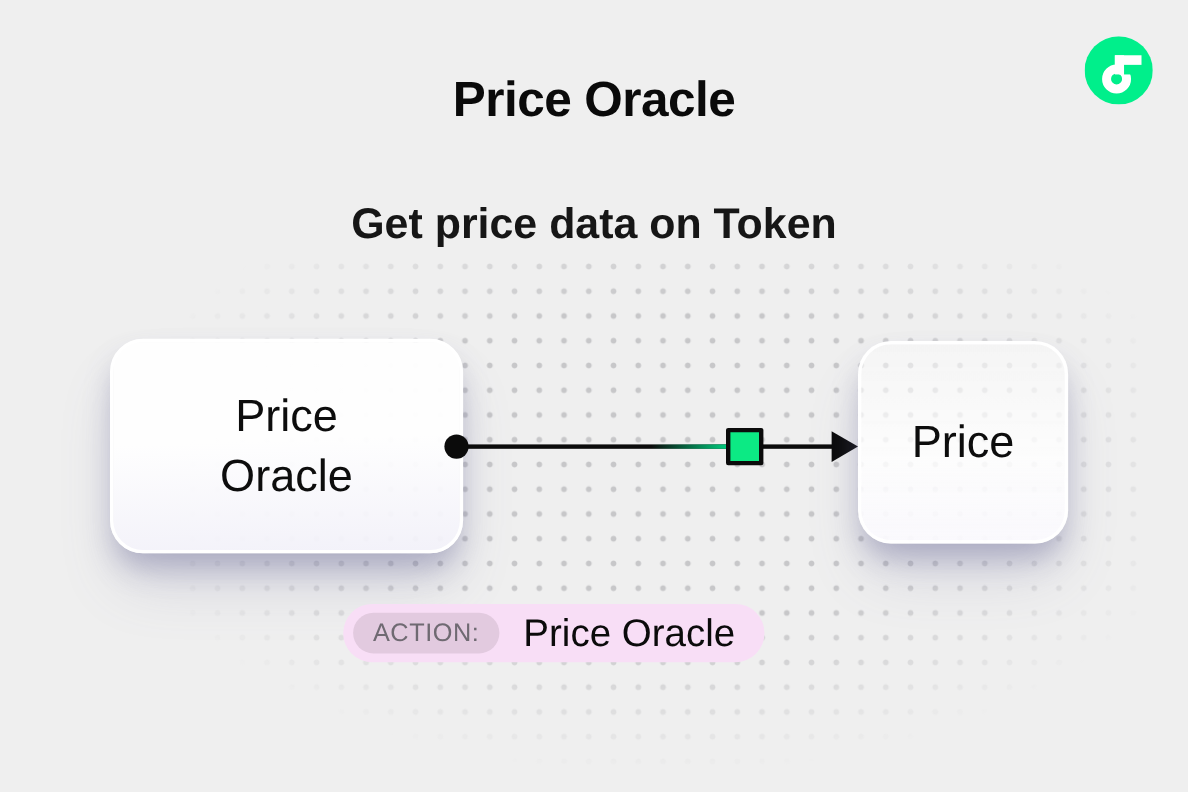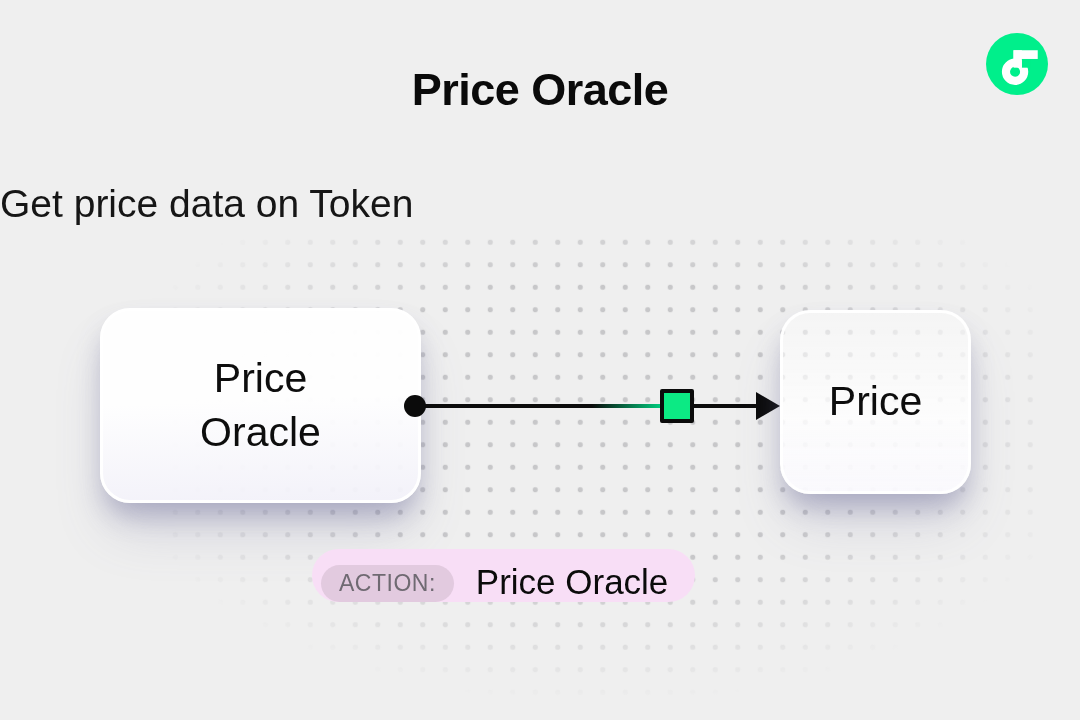--- a/index.html
+++ b/index.html
@@ -22,21 +22,21 @@
   }
 
   .logo{position:absolute;left:986px;top:33px;width:62px;height:62px;}
 
   .title{
     position:absolute;left:0;top:64px;width:1080px;margin:0;
     text-align:center;font-size:45px;font-weight:700;letter-spacing:-0.5px;color:#0a0a0a;
   }
   .subtitle{
     position:absolute;left:0;top:182px;width:1080px;
-    font-size:39px;font-weight:400;color:#161616;
+    text-align:center;font-size:39px;font-weight:700;color:#161616;
   }
 
   .node{
     position:absolute;display:flex;align-items:center;justify-content:center;
     border-radius:30px;
     box-shadow:0 16px 26px -4px rgba(104,104,150,0.40),0 34px 54px -10px rgba(104,104,150,0.22);
   }
   .node-source{
     left:100px;top:308px;width:315px;height:189px;
     background:linear-gradient(178deg,rgba(255,255,255,0.97) 45%,rgba(243,242,250,0.93) 100%);
@@ -63,21 +63,21 @@
     position:absolute;left:756px;top:392px;width:0;height:0;
     border-left:24px solid #0b0b0b;border-top:14px solid transparent;border-bottom:14px solid transparent;
   }
   .connector-marker{
     position:absolute;left:660px;top:389px;width:34px;height:34px;box-sizing:border-box;
     background:#0cea84;border:4px solid #0b0b0b;border-radius:2px;
   }
 
   .badge{
     position:absolute;left:312px;top:549px;height:53px;
-    display:inline-flex;align-items:flex-end;
+    display:inline-flex;align-items:center;
     background:#f8def6;border-radius:27px;padding:0 27px 0 9px;
   }
   .badge-prefix{
     display:inline-flex;align-items:center;height:37px;
     background:#e2cadf;border-radius:19px;padding:0 18px;
     font-size:23px;font-weight:500;letter-spacing:0.5px;color:#6f6a72;
   }
   .badge-label{margin-left:22px;font-size:35px;color:#0b0b0b;}
 </style>
 </head>

